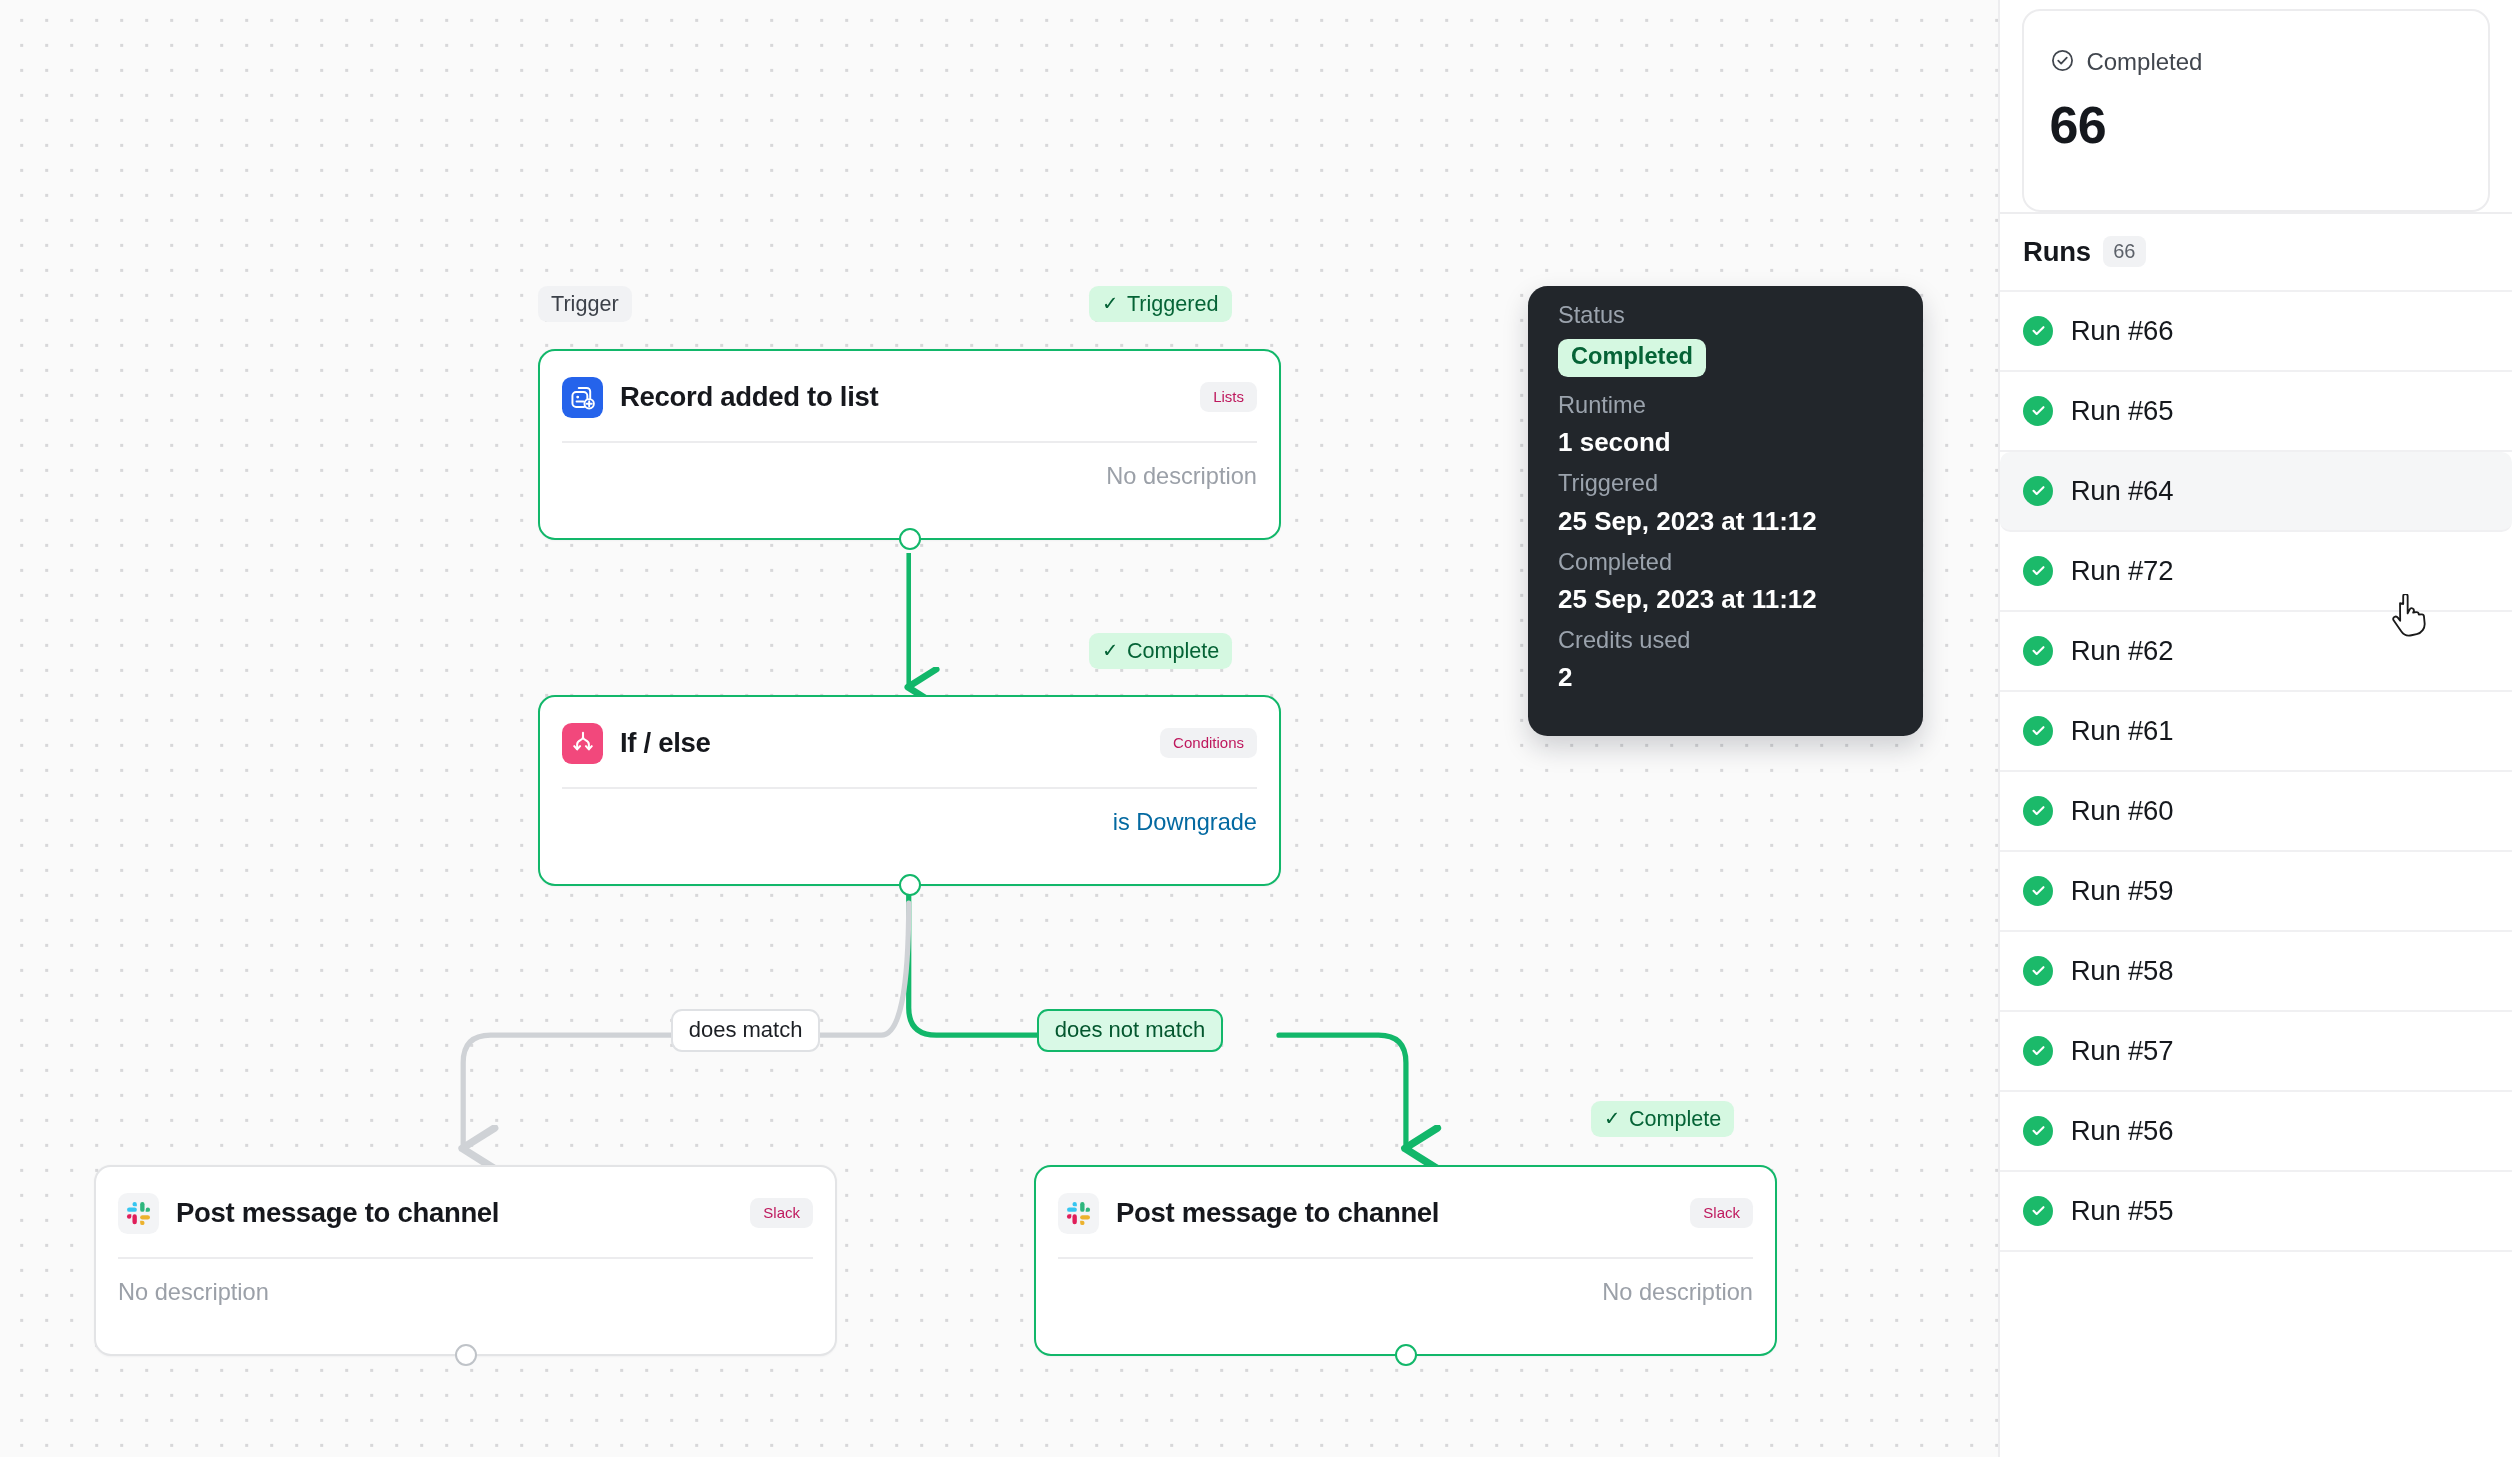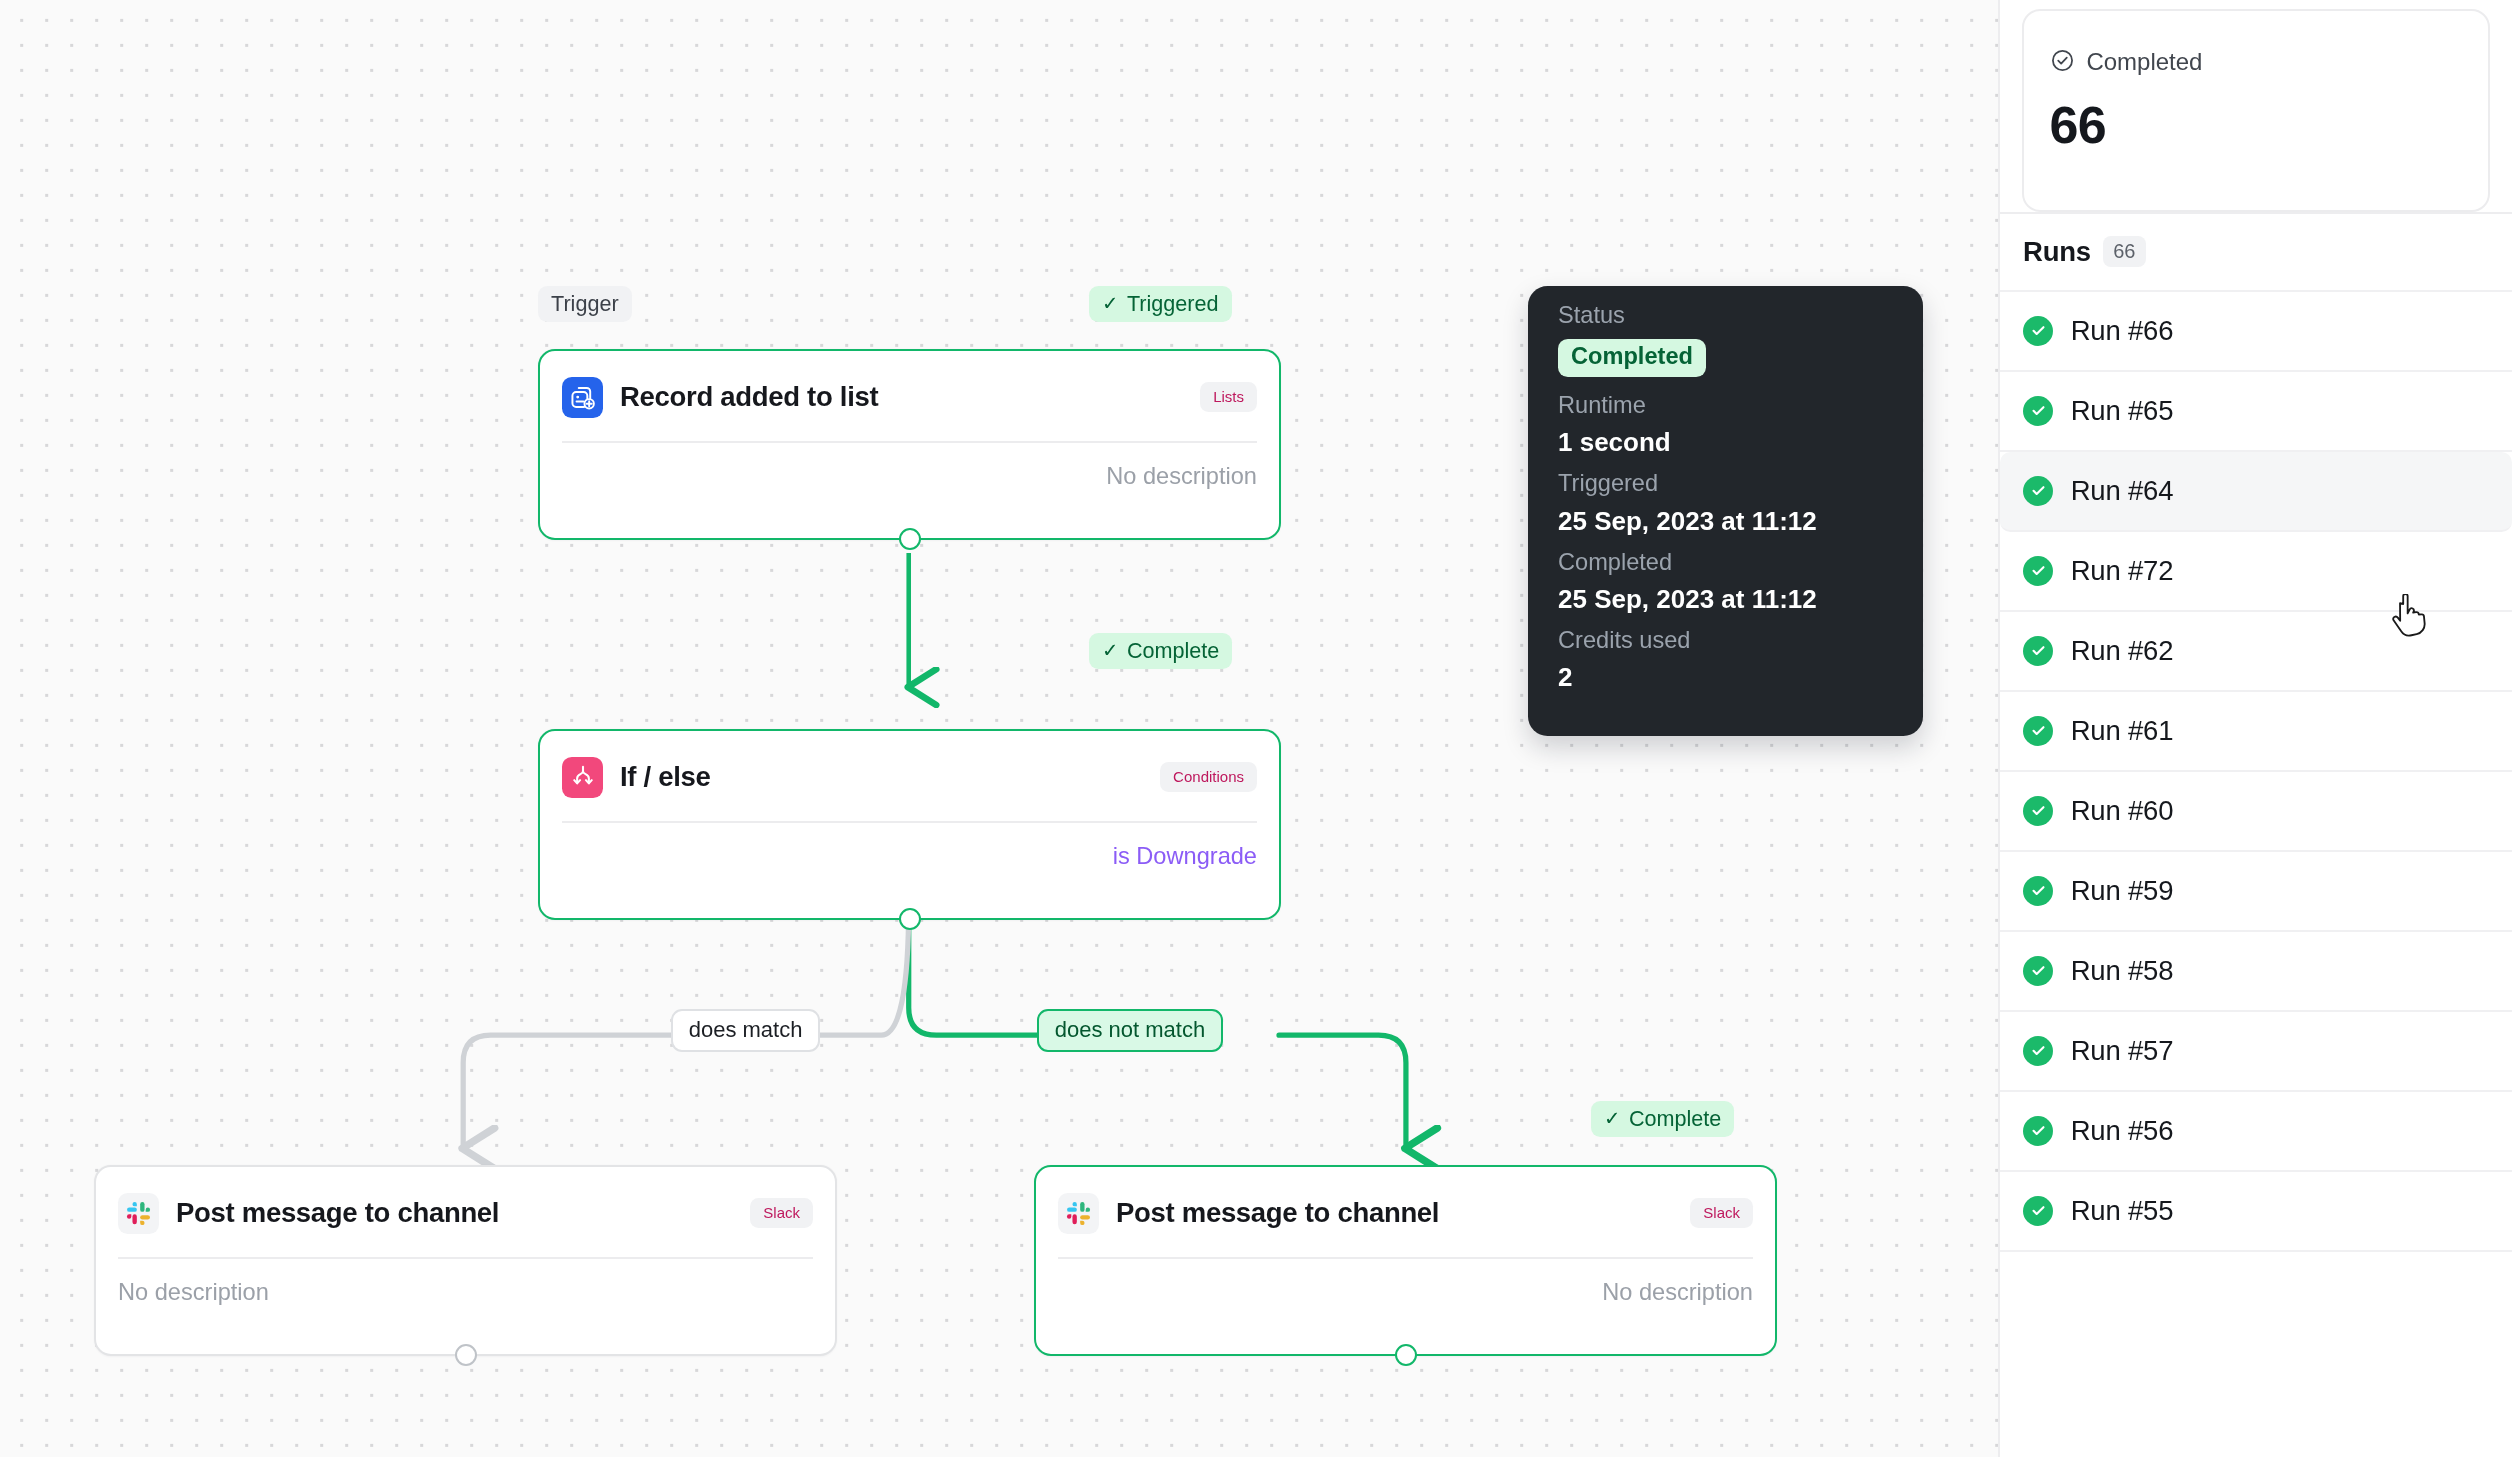--- a/index.html
+++ b/index.html
@@ -59,21 +59,21 @@
     padding: 5.9px 13px 7.2px 13px; white-space: nowrap;
   }
   .node-divider {
     height: 2px; background: #ececee;
     margin: 17px 22px 0 22px;
   }
   .node-desc {
     padding: 19.6px 22px 0 22px;
     font-size: 23.6px; color: #9ba0a8; white-space: nowrap;
   }
-  .node-desc.dark { color: #8b5cf6; }
+  .node-desc.dark { color: #0369a1; }
 
   .port {
     position: absolute;
     width: 22px; height: 22px;
     border-radius: 50%;
     background: #ffffff;
     border: 2px solid #bfc3c8;
     left: 50%;
     bottom: -11.8px;
     transform: translateX(-50%);
@@ -231,21 +231,21 @@
       <div class="node-divider"></div>
       <div class="node-desc">No description</div>
       <div class="port"></div>
     </div>
 
     <div class="badge green" style="left:1089px; top:633px;">
       <span class="ck">✓</span>
       <span>Complete</span>
     </div>
 
-    <div class="node active" style="left:538px; top:729px; width:743px; height:191px;">
+    <div class="node active" style="left:538px; top:695px; width:743px; height:191px;">
       <div class="node-head">
         <div class="node-icon pink">
           <svg width="26" height="26" viewBox="0 0 24 24" fill="none" stroke="#ffffff" stroke-width="1.9" stroke-linecap="round" stroke-linejoin="round">
             <path d="M12 2.6v4.1"></path>
             <path d="M12 6.7c0 3-5.4 2.2-5.4 6.4v4.3"></path>
             <path d="M12 6.7c0 3 5.4 2.2 5.4 6.4v4.3"></path>
             <path d="M3.9 14.9l2.7 3 2.7-3"></path>
             <path d="M14.7 14.9l2.7 3 2.7-3"></path>
           </svg>
         </div>

